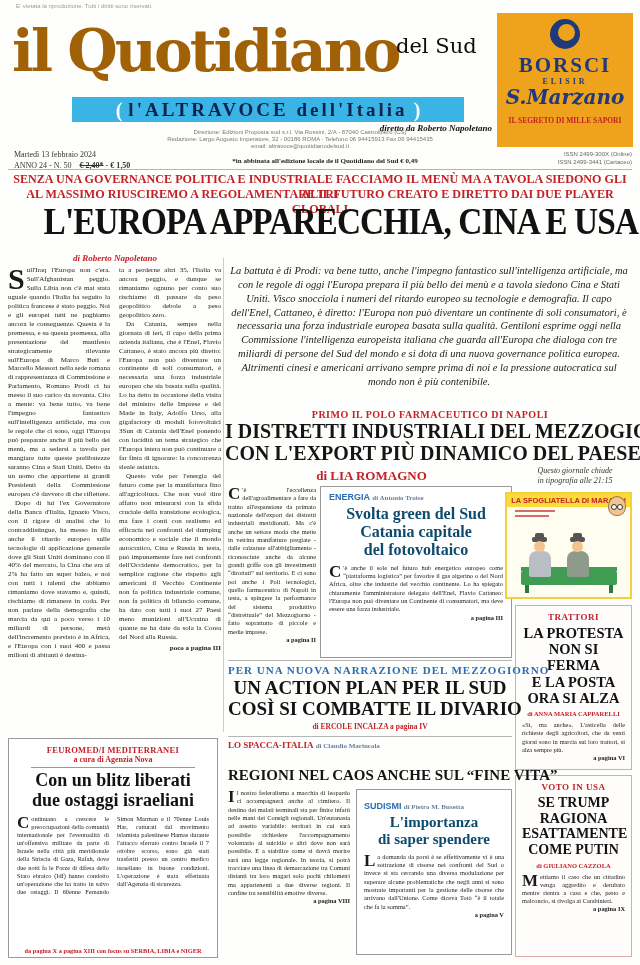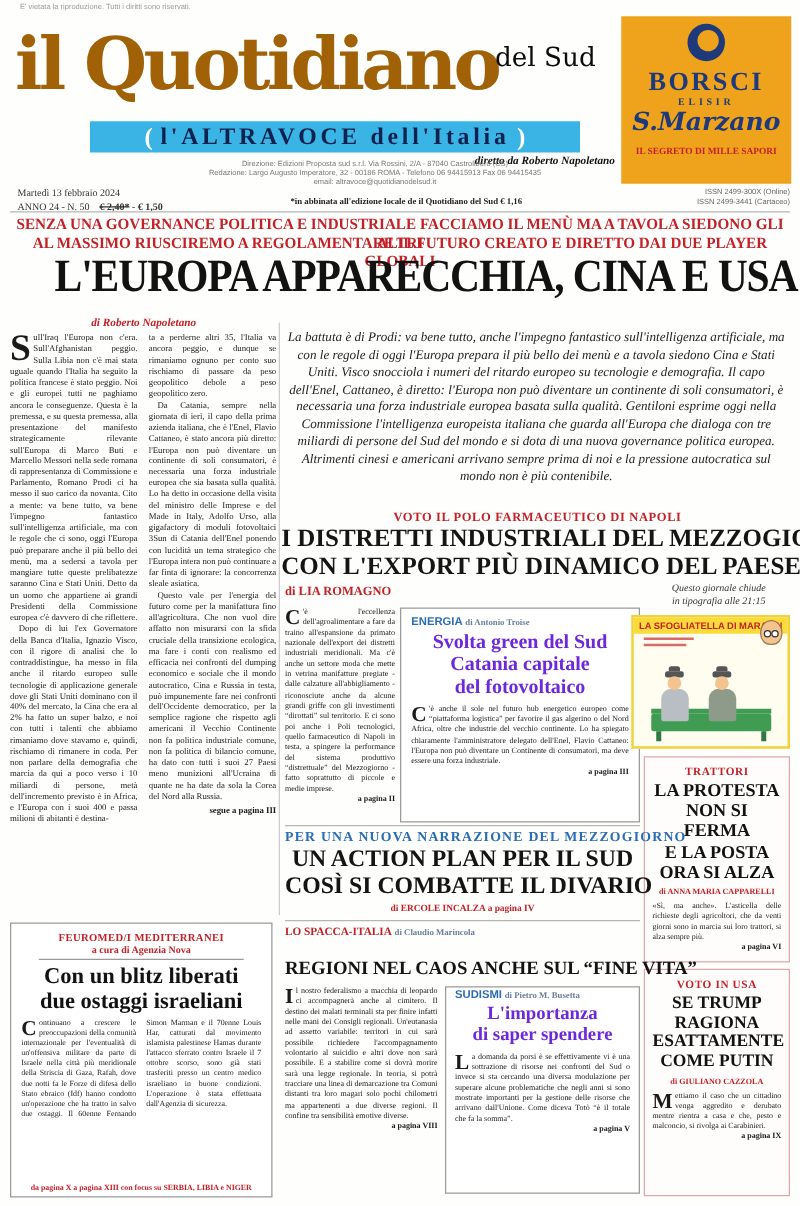--- a/index.html
+++ b/index.html
@@ -64,35 +64,35 @@
   .dc-lg{float:left;font-size:30px;line-height:0.78;font-weight:bold;margin:1px 2px 0 0;}
   .dc-sm{float:left;font-size:17px;line-height:0.8;font-weight:bold;margin:1px 2px 0 0;}
   .segue{display:block;text-align:right;font-weight:bold;font-size:7px;margin-top:2px;}
 
   .intro{left:228px;top:264px;width:402px;font-size:10.5px;line-height:1.32;font-style:italic;
         text-align:center;color:#222;}
 
   .kicker2{left:228px;top:409px;width:404px;text-align:center;color:#c32128;font-weight:bold;
         font-size:10px;letter-spacing:0.5px;}
   .h2line{left:225px;width:407px;text-align:center;font-weight:bold;font-size:20px;color:#151515;white-space:nowrap;}
-  .distretti-byline{left:228px;top:468px;width:287px;color:#c32128;
-        font-weight:bold;font-size:10px;}
+  .distretti-byline{left:228px;top:468px;width:287px;text-align:center;color:#c32128;
+        font-weight:bold;font-size:13px;}
   .closing-note{left:518px;top:466px;width:114px;text-align:center;font-style:italic;
         font-size:8px;color:#333;line-height:1.25;}
 
   .tinybody{font-size:6.4px;line-height:1.3;text-align:justify;}
   .pageref{display:block;text-align:right;font-weight:bold;font-size:6.4px;}
   .distretti-body{left:228px;top:486px;width:88px;height:172px;overflow:hidden;}
 
   .nbox{border:1px solid #9a9a9a;background:#fff;box-sizing:border-box;}
   .energia-box{left:320px;top:486px;width:192px;height:172px;padding:5px 8px;}
   .boxhead{font-size:9px;}
   .boxhead .lbl{font-weight:bold;color:#2a6db4;font-family:"Liberation Sans",sans-serif;font-size:9px;text-align:center;}
   .boxhead .by{color:#6a7f9a;font-weight:bold;font-size:7px;}
-  .bh-line{text-align:center;font-weight:bold;color:#6d28d9;line-height:1.12;}
+  .bh-line{text-align:center;font-weight:bold;color:#0c4a6e;line-height:1.12;}
 
   .cartoon-box{left:505px;top:492px;width:127px;height:107px;border:2px solid #f2d23c;
         background:#fffdf0;box-sizing:border-box;}
   .cartoon-title{background:#fbdb3a;color:#c32128;font-weight:bold;font-size:7.5px;
         text-align:center;padding:2px 0;font-family:"Liberation Sans",sans-serif;white-space:nowrap;overflow:hidden;}
   .face{position:absolute;right:4px;top:2px;width:16px;height:18px;border-radius:50% 50% 45% 45%;
         background:#f3c490;border:1px solid #9a7b52;}
   .face:before{content:"";position:absolute;left:2px;top:7px;width:4px;height:4px;border:1px solid #333;
         border-radius:50%;background:#fff;}
   .face:after{content:"";position:absolute;right:2px;top:7px;width:4px;height:4px;border:1px solid #333;
@@ -117,21 +117,21 @@
   .rail-by{color:#c32128;font-weight:bold;font-size:6.5px;margin-top:4px;}
   .rail-body{margin-top:4px;text-align:justify;font-size:6.3px;line-height:1.3;}
 
   .kicker-blue{left:228px;top:664px;width:284px;text-align:center;color:#2a6db4;font-weight:bold;
         font-size:11px;letter-spacing:1px;white-space:nowrap;}
   .action-line{left:228px;width:284px;text-align:center;font-weight:bold;font-size:19px;color:#141414;white-space:nowrap;}
   .action-byline{left:228px;top:722px;width:284px;text-align:center;color:#c32128;font-weight:bold;font-size:7.5px;}
   .spacca-kicker{left:228px;top:740px;width:284px;font-size:9px;}
   .fed-line{left:228px;width:284px;text-align:center;font-weight:bold;font-size:15px;color:#141414;white-space:nowrap;}
   .fed-body{left:228px;top:789px;width:122px;height:166px;overflow:hidden;}
-  .sudismi-box{left:356px;top:789px;width:156px;height:166px;padding:0 7px;}
+  .sudismi-box{left:356px;top:789px;width:156px;height:166px;padding:11px 7px;}
 
   .feuromed-box{left:8px;top:738px;width:210px;height:220px;padding:6px 8px;}
   .feu-h{text-align:center;color:#c32128;font-weight:bold;}
   .feu-h1{font-size:8.5px;letter-spacing:0.3px;}
   .feu-h2{font-size:8px;}
   .feu-rule{height:1px;background:#999;margin:3px 14px;}
   .feu-head{text-align:center;font-weight:bold;font-size:18px;line-height:1.1;color:#121212;}
   .feu-body{margin-top:4px;columns:2;column-gap:8px;font-size:6.3px;line-height:1.3;text-align:justify;height:128px;overflow:hidden;}
   .feu-foot{margin-top:4px;text-align:center;color:#c32128;font-weight:bold;font-size:6.3px;}
 </style>
@@ -153,21 +153,21 @@
   <div class="abs addr" style="top:129px">Direzione: Edizioni Proposta sud s.r.l. Via Rossini, 2/A - 87040 Castrolibero (CS)</div>
   <div class="abs addr" style="top:136px">Redazione: Largo Augusto Imperatore, 32 - 00186 ROMA - Telefono 06 94415913 Fax 06 94415435</div>
   <div class="abs addr" style="top:143px">email: altravoce@quotidianodelsud.it</div>
   <div class="abs date1">Martedì 13 febbraio 2024</div>
   <div class="abs date2">
     <span>ANNO 24 - N. 50</span>
     <span class="price-old">€ 2,40*</span>
     <span> - </span>
     <span class="price-new">€ 1,50</span>
   </div>
-  <div class="abs edition-note">*in abbinata all'edizione locale de il Quotidiano del Sud € 1,16</div>
+  <div class="abs edition-note">*in abbinata all'edizione locale de il Quotidiano del Sud € 0,49</div>
   <div class="abs issn" style="top:151px">ISSN 2499-300X (Online)</div>
   <div class="abs issn" style="top:159px">ISSN 2499-3441 (Cartaceo)</div>
 
   <div class="abs ad">
     <div class="crescent"></div>
     <div class="brand">BORSCI</div>
     <div class="prod1">ELISIR</div>
     <div class="prod2">S.Marzano</div>
     <div class="slogan">IL SEGRETO DI MILLE SAPORI</div>
   </div>
@@ -181,28 +181,28 @@
 
   <div class="abs editorial">
     <div class="ecol">
       <p><span class="dc-lg">S</span><span>ull'Iraq l'Europa non c'era. Sull'Afghanistan peggio. Sulla Libia non c'è mai stata uguale quando l'Italia ha seguito la politica francese è stato peggio. Noi e gli europei tutti ne paghiamo ancora le conseguenze. Questa è la premessa, e su questa premessa, alla presentazione del manifesto strategicamente rilevante sull'Europa di Marco Buti e Marcello Messori nella sede romana di rappresentanza di Commissione e Parlamento, Romano Prodi ci ha messo il suo carico da novanta. Cito a mente: va bene tutto, va bene l'impegno fantastico sull'intelligenza artificiale, ma con le regole che ci sono, oggi l'Europa può preparare anche il più bello dei menù, ma a sedersi a tavola per mangiare tutte queste prelibatezze saranno Cina e Stati Uniti. Detto da un uomo che appartiene ai grandi Presidenti della Commissione europea c'è davvero di che riflettere.</span></p>
       <p>Dopo di lui l'ex Governatore della Banca d'Italia, Ignazio Visco, con il rigore di analisi che lo contraddistingue, ha messo in fila anche il ritardo europeo sulle tecnologie di applicazione generale dove gli Stati Uniti dominano con il 40% del mercato, la Cina che era al 2% ha fatto un super balzo, e noi con tutti i talenti che abbiamo rimaniamo dove stavamo e, quindi, rischiamo di rimanere in coda. Per non parlare della demografia che marcia da qui a poco verso i 10 miliardi di persone, metà dell'incremento previsto è in Africa, e l'Europa con i suoi 400 e passa milioni di abitanti è destina-</p>
     </div>
     <div class="ecol">
       <p>ta a perderne altri 35, l'Italia va ancora peggio, e dunque se rimaniamo ognuno per conto suo rischiamo di passare da peso geopolitico debole a peso geopolitico zero.</p>
       <p>Da Catania, sempre nella giornata di ieri, il capo della prima azienda italiana, che è l'Enel, Flavio Cattaneo, è stato ancora più diretto: l'Europa non può diventare un continente di soli consumatori, è necessaria una forza industriale europea che sia basata sulla qualità. Lo ha detto in occasione della visita del ministro delle Imprese e del Made in Italy, Adolfo Urso, alla gigafactory di moduli fotovoltaici 3Sun di Catania dell'Enel ponendo con lucidità un tema strategico che l'Europa intera non può continuare a far finta di ignorare: la concorrenza sleale asiatica.</p>
       <p>Questo vale per l'energia del futuro come per la manifattura fino all'agricoltura. Che non vuol dire affatto non misurarsi con la sfida cruciale della transizione ecologica, ma fare i conti con realismo ed efficacia nei confronti del dumping economico e sociale che il mondo autocratico, Cina e Russia in testa, può impunemente fare nei confronti dell'Occidente democratico, per la semplice ragione che rispetto agli americani il Vecchio Continente non fa politica industriale comune, non fa politica di bilancio comune, ha dato con tutti i suoi 27 Paesi meno munizioni all'Ucraina di quante ne ha date da sola la Corea del Nord alla Russia.</p>
-      <span class="segue">segue a pagina III</span>
+      <span class="segue">poco a pagina III</span>
     </div>
   </div>
   <div class="abs vrule" style="left:223px;top:258px;height:474px"></div>
 
   <div class="abs intro">La battuta è di Prodi: va bene tutto, anche l'impegno fantastico sull'intelligenza artificiale, ma con le regole di oggi l'Europa prepara il più bello dei menù e a tavola siedono Cina e Stati Uniti. Visco snocciola i numeri del ritardo europeo su tecnologie e demografia. Il capo dell'Enel, Cattaneo, è diretto: l'Europa non può diventare un continente di soli consumatori, è necessaria una forza industriale europea basata sulla qualità. Gentiloni esprime oggi nella Commissione l'intelligenza europeista italiana che guarda all'Europa che dialoga con tre miliardi di persone del Sud del mondo e si dota di una nuova governance politica europea. Altrimenti cinesi e americani arrivano sempre prima di noi e la pressione autocratica sul mondo non è più contenibile.</div>
 
-  <div class="abs kicker2">VOTO IL POLO FARMACEUTICO DI NAPOLI</div>
+  <div class="abs kicker2">PRIMO IL POLO FARMACEUTICO DI NAPOLI</div>
   <div class="abs h2line" style="top:420px">I DISTRETTI INDUSTRIALI DEL MEZZOGIORNO</div>
   <div class="abs h2line" style="top:442px">CON L'EXPORT PIÙ DINAMICO DEL PAESE</div>
   <div class="abs distretti-byline">di LIA ROMAGNO</div>
   <div class="abs closing-note">
     <div>Questo giornale chiude</div>
     <div>in tipografia alle 21:15</div>
   </div>
   <div class="abs distretti-body tinybody">
     <span class="dc-sm">C</span><span>'è l'eccellenza dell'agroalimentare a fare da traino all'espansione da primato nazionale dell'export dei distretti industriali meridionali. Ma c'è anche un settore moda che mette in vetrina manifatture pregiate - dalle calzature all'abbigliamento - riconosciute anche da alcune grandi griffe con gli investimenti “dirottati” sul territorio. E ci sono poi anche i Poli tecnologici, quello farmaceutico di Napoli in testa, a spingere la performance del sistema produttivo “distrettuale” del Mezzogiorno - fatto soprattutto di piccole e medie imprese.</span>
     <span class="pageref">a pagina II</span>

